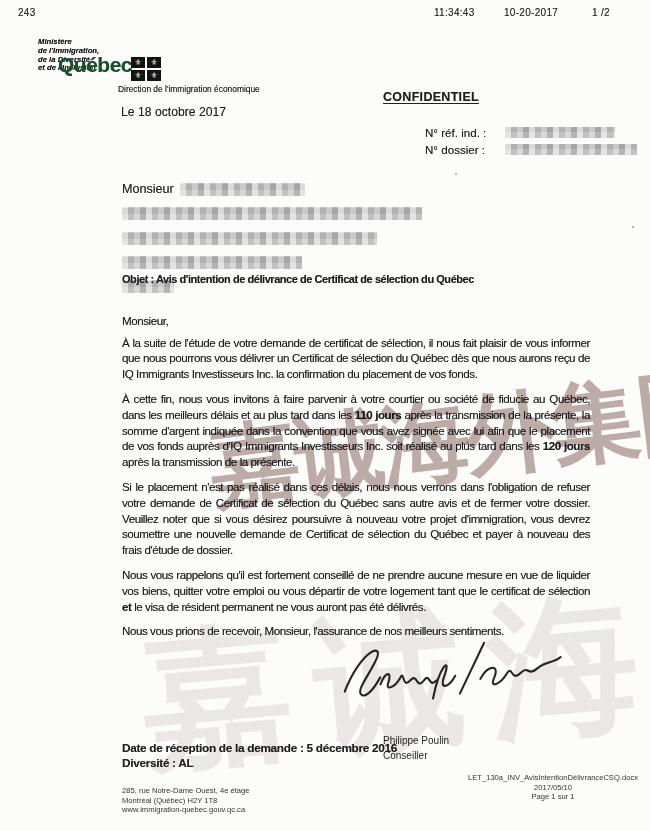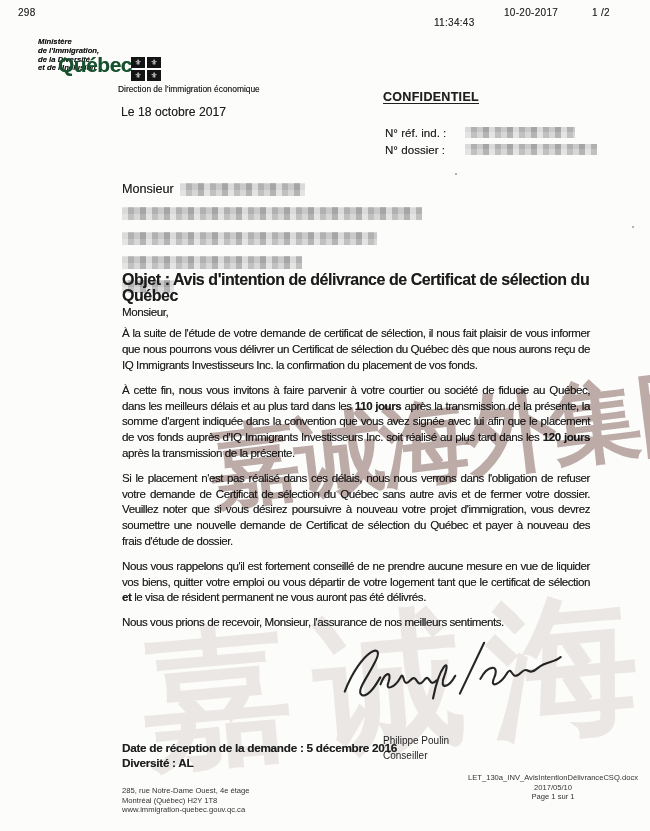--- a/index.html
+++ b/index.html
@@ -10,58 +10,58 @@
   }
   .page {
     position:relative; width:650px; height:831px; overflow:hidden;
     background:#fcfcfb; color:#1f1f1f;
   }
   .txt { text-shadow:0 0 .5px rgba(50,50,50,.55); }
 
   
   .fax-header span { position:absolute; font-size:10px; color:#2b2b2b; letter-spacing:.3px; }
   .fx-id   { left:18px;  top:7px; }
-  .fx-time { left:434px; top:17px; }
+  .fx-time { left:434px; top:7px; }
   .fx-date { left:504px; top:7px; }
   .fx-page { left:592px; top:7px; }
 
   
   .ministry { position:absolute; left:38px; top:38px; font-size:7.7px; font-weight:bold; font-style:italic; line-height:8.8px; color:#111; }
   .wordmark { position:absolute; left:58px; top:53px; font-size:21px; font-weight:bold; letter-spacing:-.5px; color:#14532d; }
   .flag-grid { position:absolute; left:131px; top:57px; display:grid; grid-template-columns:14px 14px; grid-gap:2px; }
   .flag-sq { width:14px; height:11px; background:#141414; color:#fff; font-size:8px; line-height:11px; text-align:center; }
   .division { position:absolute; left:118px; top:84px; font-size:8.4px; color:#181818; }
   .confidentiel { position:absolute; left:383px; top:90px; font-size:12.5px; font-weight:bold; text-decoration:underline; text-underline-offset:2px; letter-spacing:.3px; }
   .letter-date { position:absolute; left:121px; top:105px; font-size:12.2px; }
 
   
   .refblock { position:absolute; left:385px; top:126px; font-size:11.6px; }
   .refrow { display:flex; align-items:center; margin-bottom:4px; }
-  .reflabel { width:80px; }
+  .reflabel { width:80px;margin-left:40px; }
   .redact {
     display:inline-block; vertical-align:middle;
     background-image:
       repeating-linear-gradient(90deg, rgba(255,255,255,.45) 0 6px, rgba(0,0,0,.06) 6px 12px, rgba(255,255,255,.2) 12px 18px, rgba(0,0,0,.12) 18px 24px),
       repeating-linear-gradient(0deg, #cdcdcd 0 6px, #bcbcbc 6px 12px);
   }
   .ref-redact1 { width:110px; height:11px; }
   .ref-redact2 { width:132px; height:11px; }
 
   
   .recipient { position:absolute; left:122px; top:182px; font-size:12.6px; }
   .addr-line { margin-bottom:10px; }
   .ad1 { width:125px; height:13px; margin-left:6px; }
   .ad2 { width:300px; height:13px; }
   .ad3 { width:255px; height:13px; }
   .ad4 { width:180px; height:13px; }
   .ad5 { width:52px;  height:13px; }
 
   
   .letter-body { position:absolute; left:122px; top:272px; width:468px; font-size:11.6px; letter-spacing:-.45px; line-height:15.8px; color:#1c1c1c; }
-  .subject { font-weight:bold; font-size:16px; }
+  .subject { font-weight:bold; margin-bottom:25px; font-size:11px; }
   .salutation { margin-bottom:6px; }
   .letter-body p { text-align:justify; margin-bottom:9px; }
   .b { font-weight:bold; }
   .closing { text-align:left; }
 
   
   .signature-svg { position:absolute; left:328px; top:630px; }
   .signer { position:absolute; left:383px; top:734px; font-size:10px; line-height:14.5px; }
 
   
@@ -83,21 +83,21 @@
   .speck { position:absolute; background:#9a9a9a; border-radius:50%; }
   .sp1 { left:455px; top:173px; width:2px; height:2px; }
   .sp2 { left:632px; top:226px; width:2px; height:2px; }
 </style>
 </head>
 <body>
 
 <div class="page">
 
   <div class="fax-header">
-    <span class="fx-id txt">298</span>
+    <span class="fx-id txt">243</span>
     <span class="fx-time txt">11:34:43</span>
     <span class="fx-date txt">10-20-2017</span>
     <span class="fx-page txt">1 /2</span>
   </div>
 
   <div class="ministry txt">
     <div>Ministère</div>
     <div>de l'Immigration,</div>
     <div>de la Diversité</div>
     <div>et de l'Inclusion</div>

